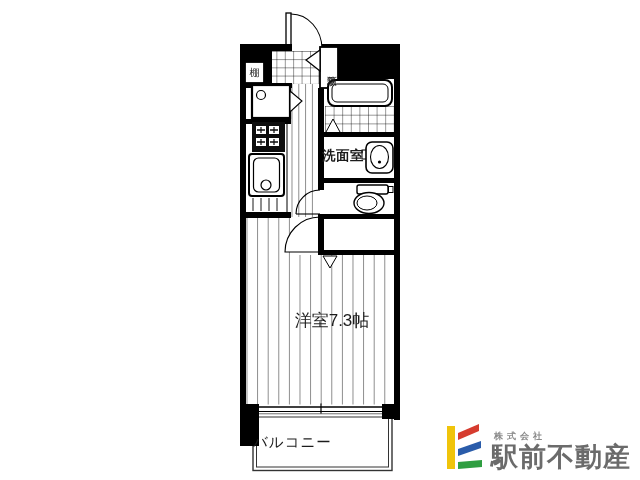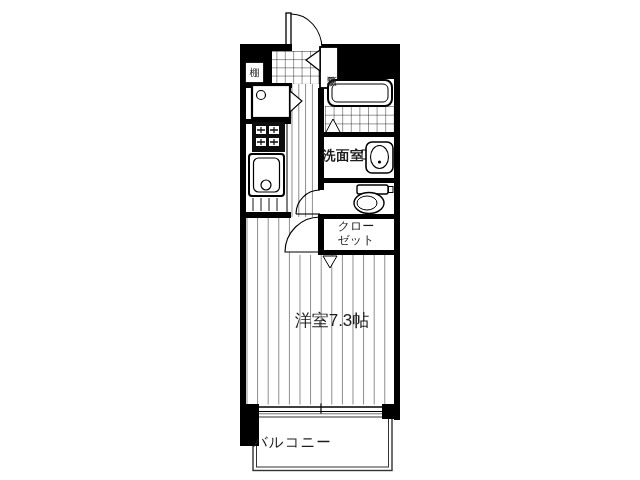--- a/index.html
+++ b/index.html
@@ -141,21 +141,29 @@
       <ellipse cx="367" cy="203" rx="10" ry="7" fill="#fff" stroke="#000" stroke-width="1"></ellipse>
     </g>
 
     <polygon points="323,256 337,256 330,268" fill="#fff" stroke="#000" stroke-width="1"></polygon>
   </g>
 </svg>
 
 <div class="lbl lbl-shelf">棚</div>
 <div class="lbl lbl-shoebox">下駄箱</div>
 <div class="lbl lbl-washroom">洗面室</div>
-<div class="lbl lbl-closet">
-  <div>クロー</div>
-  <div>ゼット</div>
-</div>
 <div class="lbl lbl-mainroom">洋室7.3帖</div>
 <div class="lbl lbl-balcony">バルコニー</div>
 
+<div class="logo">
+  <svg width="40" height="48" viewBox="0 0 40 48">
+    <rect x="1" y="3" width="8" height="43" fill="#f0c40a"></rect>
+    <polygon points="12,10 33,1 33,8 12,17" fill="#d63c2f"></polygon>
+    <polygon points="12,26 35,18 35,25 12,33" fill="#2a5caa"></polygon>
+    <polygon points="12,39 36,37 36,44 12,46" fill="#2f9e41"></polygon>
+  </svg>
+  <div class="logo-text">
+    <span class="logo-prefix" style="color: rgb(138, 138, 138);">株式会社</span>
+    <span class="logo-name" style="color: rgb(107, 107, 107);">駅前不動産</span>
+  </div>
+</div>
 
 </div>
 
 </body></html>

